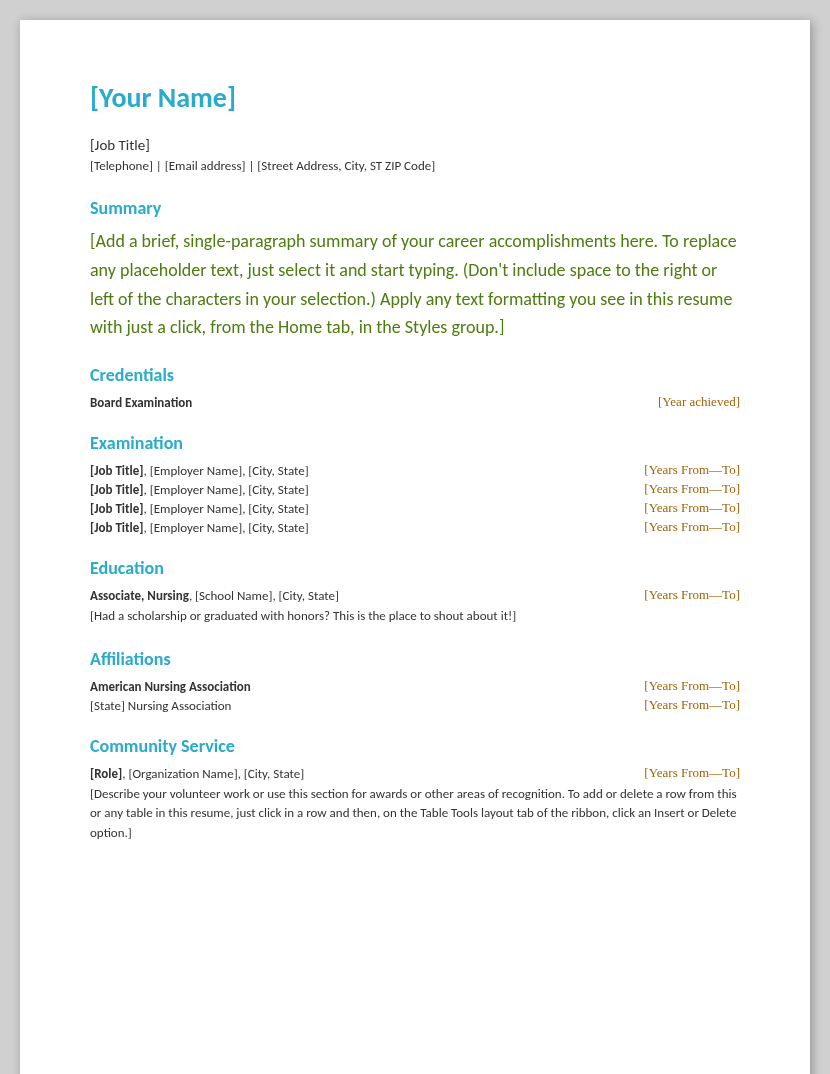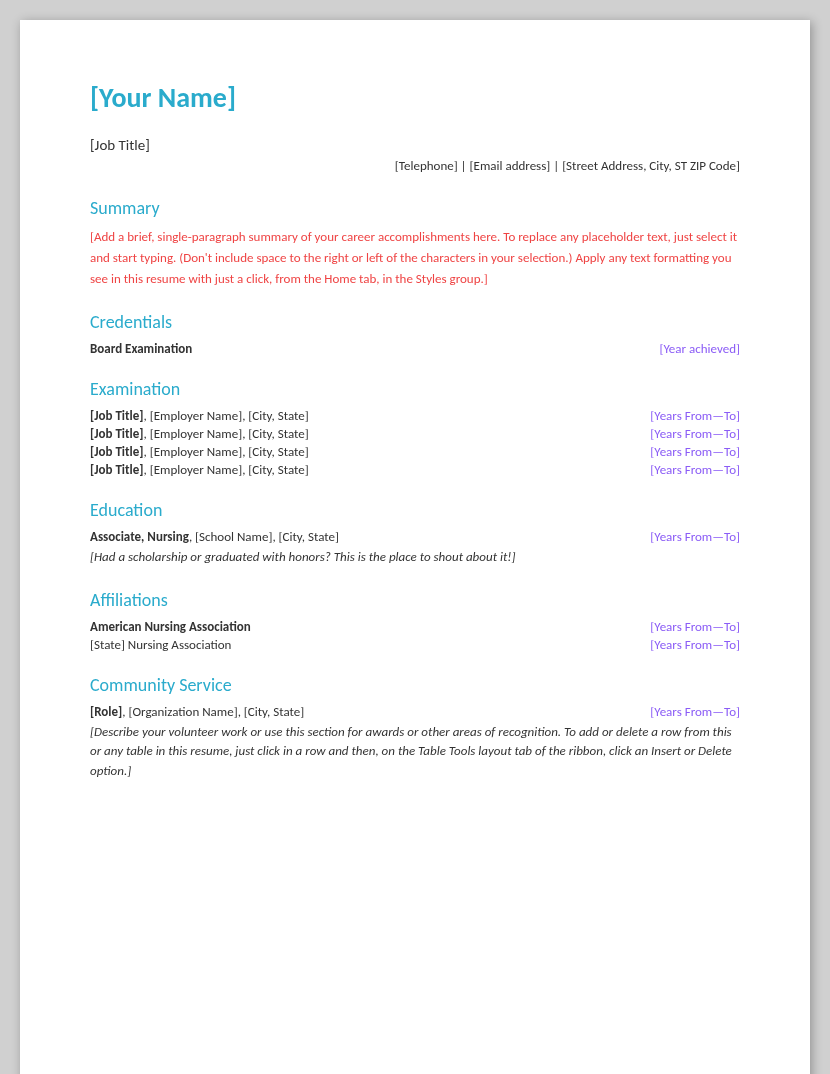--- a/index.html
+++ b/index.html
@@ -36,70 +36,69 @@
     .job-title {
       font-size: 15px;
       color: #333;
       margin-bottom: 4px;
     }
 
     .contact {
       font-size: 13px;
       color: #333;
       margin-bottom: 24px;
-      text-align: right;
     }
 
     .section {
       margin-bottom: 22px;
     }
 
     .section-title {
       font-size: 18px;
       color: #2aabcc;
-      font-weight: normal;
+      font-weight: bold;
       margin-bottom: 8px;
       border-bottom: none;
     }
 
     .summary-text {
-      font-size: 13px;
-      color: #ef4444;
+      font-size: 18px;
+      color: #4d7c0f;
       line-height: 1.6;
     }
 
     .row-item {
       display: flex;
       justify-content: space-between;
       align-items: flex-end;
       margin-bottom: 3px;
     }
 
     .row-left {
       font-size: 13px;
       color: #333;
     }
 
     .row-right {
       font-size: 13px;
-      color: #8b5cf6;
+      color: #a16207;
       white-space: nowrap;
       margin-left: 20px;
+      font-family: Liberation Serif, serif;
     }
 
     .bold {
       font-weight: bold;
     }
 
     .sub-note {
       font-size: 13px;
       color: #333;
       margin-top: 2px;
       line-height: 1.5;
-      font-style: italic;
     }
   </style>
 </head>
 <body>
 
 <div class="page">
 
   <div class="section">
     <div class="name">[Your Name]</div>
     <div class="job-title">[Job Title]</div>

